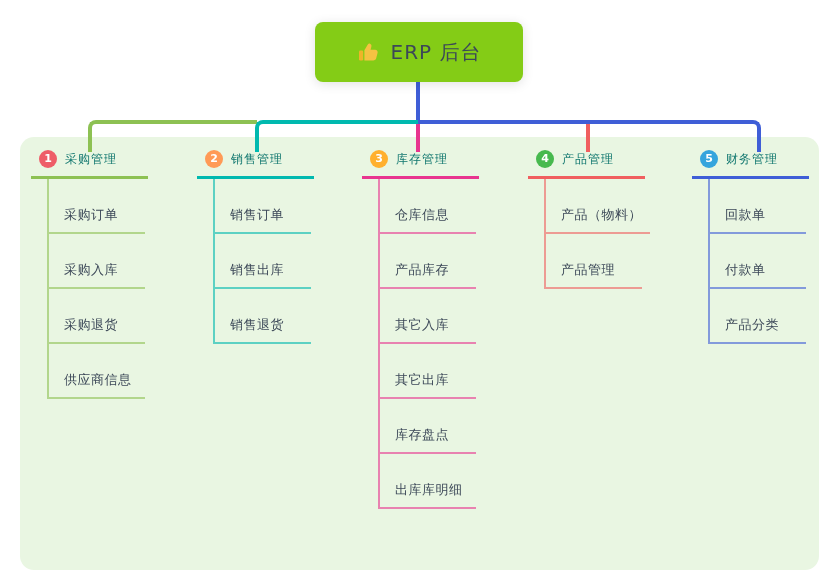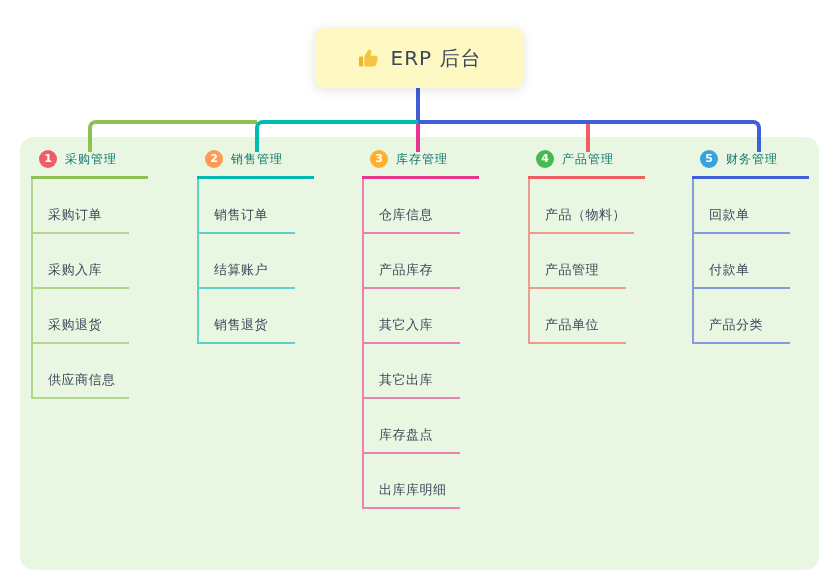--- a/index.html
+++ b/index.html
@@ -2,22 +2,22 @@
 <html><head>
 <meta charset="utf-8">
 <style>
   html,body{margin:0;padding:0;}
   body{
     width:839px;height:588px;position:relative;background:#ffffff;
     font-family:"DejaVu Sans","Liberation Sans",sans-serif;
     overflow:hidden;
   }
   .root-card{
-    position:absolute;left:315px;top:28px;width:208px;height:60px;
-    background:#fef9c3;border-radius:8px;
+    position:absolute;left:315px;top:22px;width:208px;height:60px;
+    background:#84cc16;border-radius:8px;
     box-shadow:0 2px 12px rgba(0,0,0,0.12);
     display:flex;align-items:center;justify-content:center;gap:10px;
     font-size:20px;color:#3c4858;z-index:3;letter-spacing:1px;
   }
   .thumb-icon{width:24px;height:24px;display:inline-block;}
   .line{position:absolute;box-sizing:border-box;}
   .stem{left:416px;top:80px;width:4px;height:42px;background:#3f5ed7;z-index:1;}
   .bus-green{left:88px;top:120px;width:169px;height:32px;
     border-left:4px solid #8dc153;border-top:4px solid #8dc153;border-top-left-radius:8px;z-index:2;}
   .bus-teal{left:255px;top:120px;width:165px;height:32px;
@@ -35,21 +35,21 @@
     display:flex;align-items:center;gap:8px;
     padding:2px 10px 8px 8px;border-bottom:3px solid var(--line);
     min-width:117px;box-sizing:border-box;width:max-content;
   }
   .badge{
     width:18px;height:18px;border-radius:50%;background:var(--badge);
     color:#ffffff;font-size:11px;line-height:18px;text-align:center;
     flex:0 0 18px;font-weight:bold;
   }
   .branch-label{font-size:12px;color:#0f766e;letter-spacing:1px;white-space:nowrap;font-family:Liberation Mono, monospace;}
-  .children{margin-left:0;border-left:2px solid var(--lineLight);width:max-content;}
+  .children{margin-left:16px;border-left:2px solid var(--lineLight);width:max-content;}
   .child{
     min-width:96px;width:max-content;height:55px;display:flex;align-items:flex-end;
     border-bottom:2px solid var(--lineLight);box-sizing:border-box;
   }
   .child span{
     padding:0 8px 8px 15px;font-size:13px;color:#3c4858;
     letter-spacing:0.5px;white-space:nowrap;
   }
 </style>
 </head>
@@ -96,21 +96,21 @@
     <div class="branch" style="left: 197px; --line: #00b9af; --lineLight: #00b9af99; --badge: #ff9a56;">
       <div class="branch-header">
         <span class="badge">2</span>
         <span class="branch-label">销售管理</span>
       </div>
       <div class="children">
         <div class="child">
           <span>销售订单</span>
         </div>
         <div class="child">
-          <span>结算账户</span>
+          <span>销售出库</span>
         </div>
         <div class="child">
           <span>销售退货</span>
         </div>
       </div>
     </div>
     <div class="branch" style="left: 362px; --line: #e8358f; --lineLight: #e8358f99; --badge: #ffb02e;">
       <div class="branch-header">
         <span class="badge">3</span>
         <span class="branch-label">库存管理</span>
@@ -141,23 +141,20 @@
         <span class="badge">4</span>
         <span class="branch-label">产品管理</span>
       </div>
       <div class="children">
         <div class="child">
           <span>产品（物料）</span>
         </div>
         <div class="child">
           <span>产品管理</span>
         </div>
-        <div class="child">
-          <span>产品单位</span>
-        </div>
       </div>
     </div>
     <div class="branch" style="left: 692px; --line: #3f5ed7; --lineLight: #3f5ed799; --badge: #35a4dd;">
       <div class="branch-header">
         <span class="badge">5</span>
         <span class="branch-label">财务管理</span>
       </div>
       <div class="children">
         <div class="child">
           <span>回款单</span>

